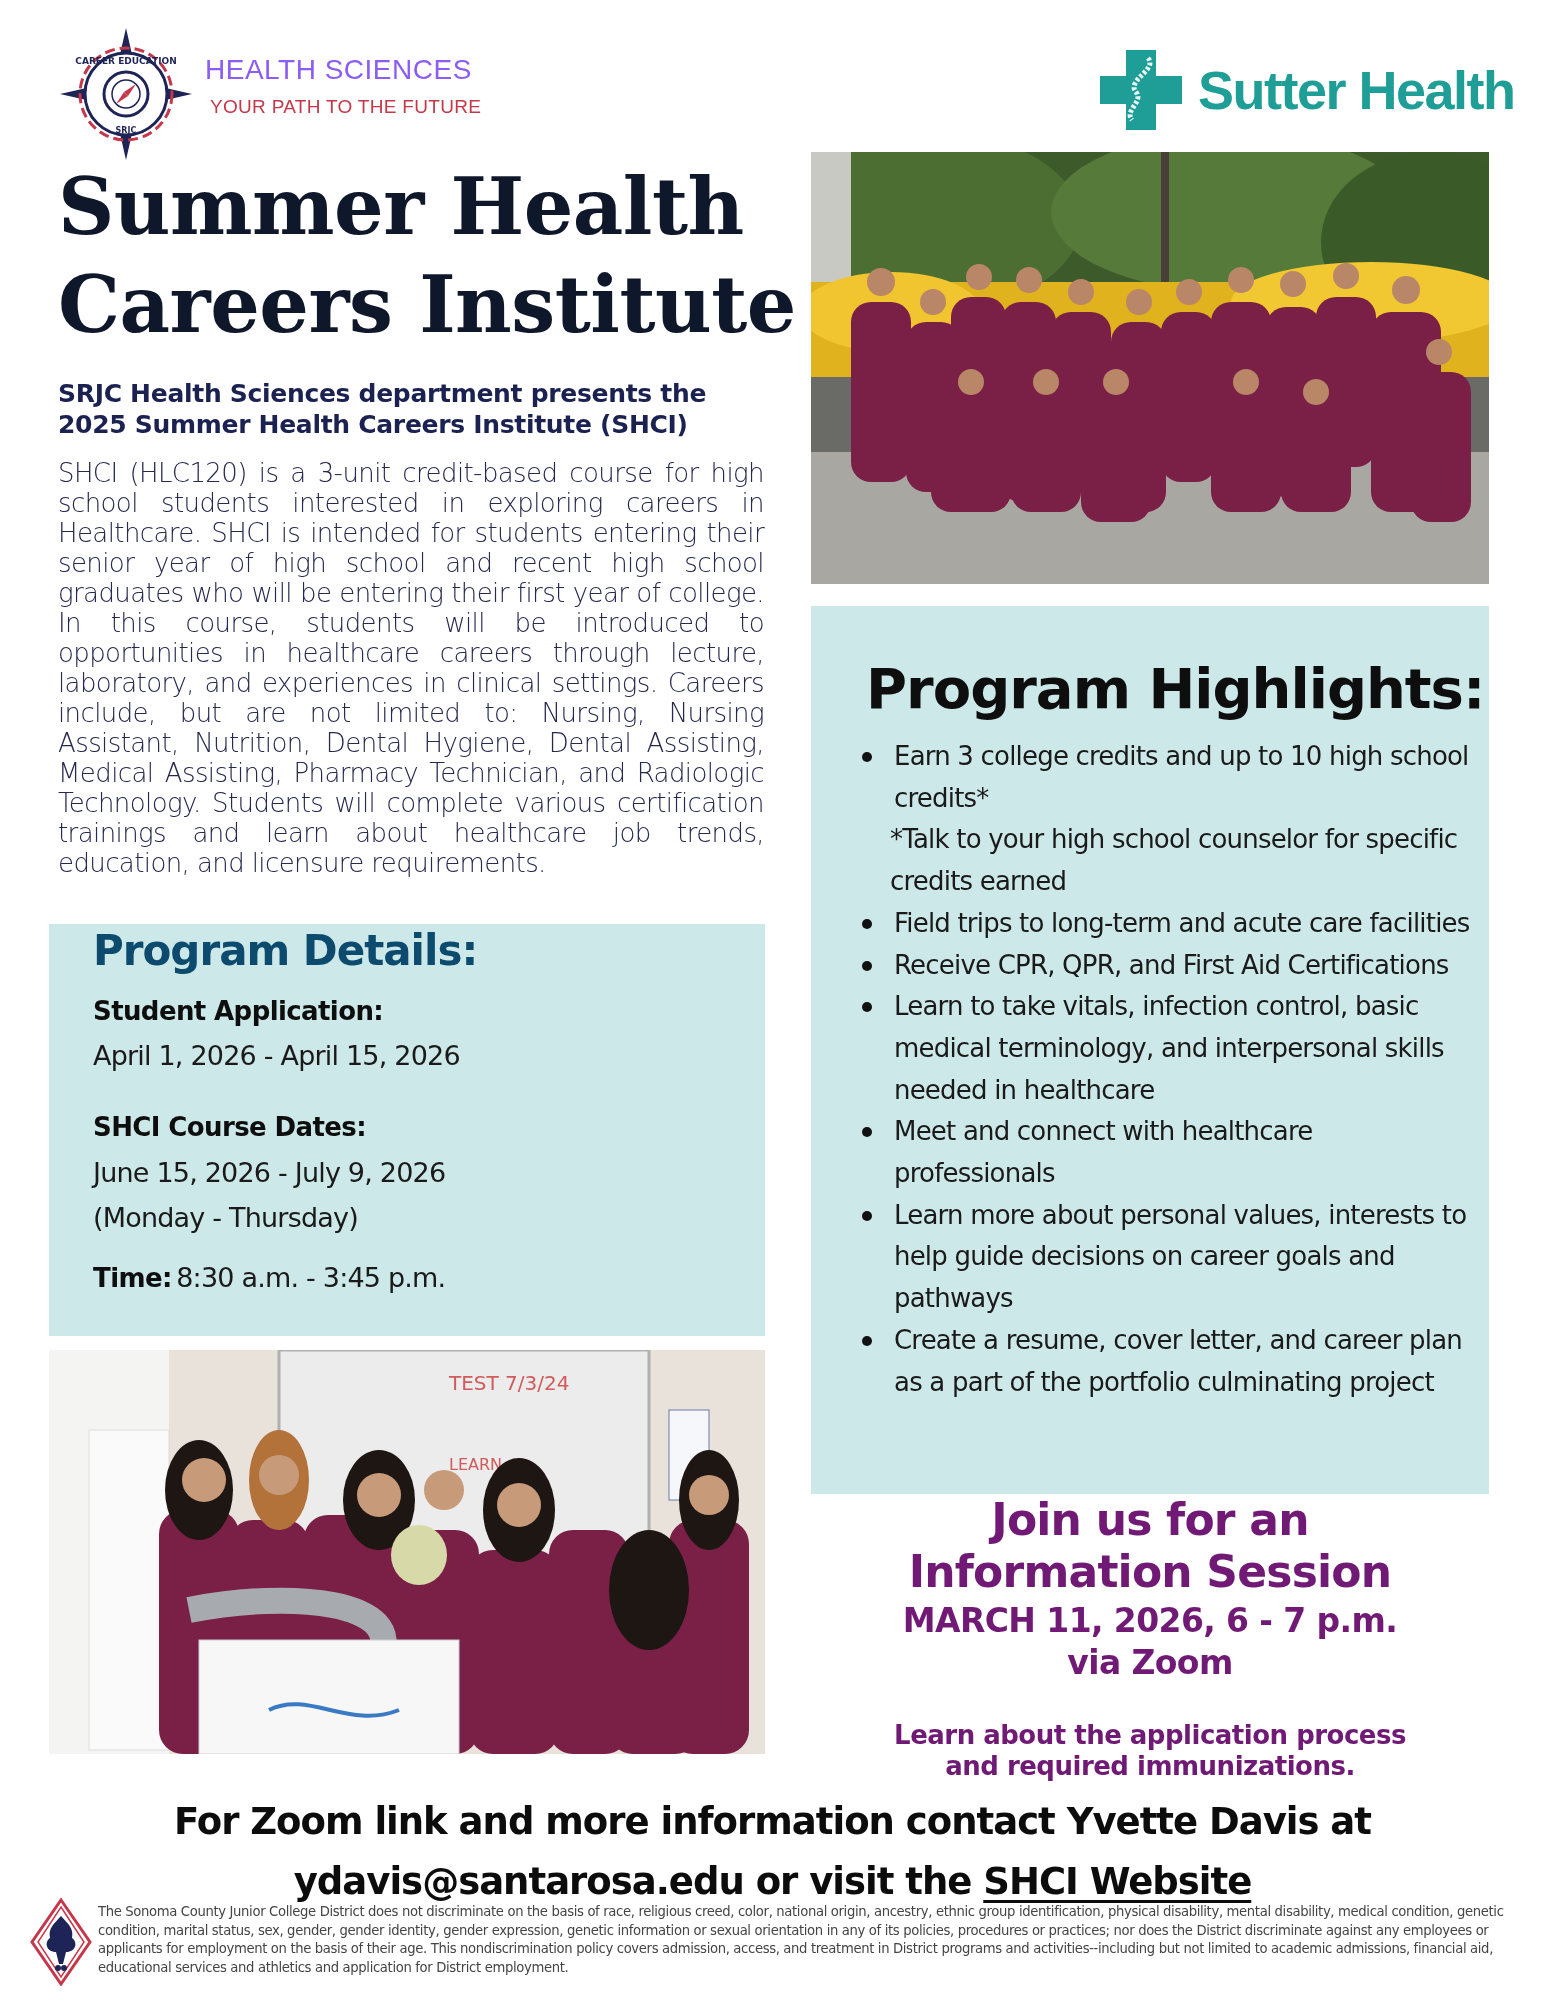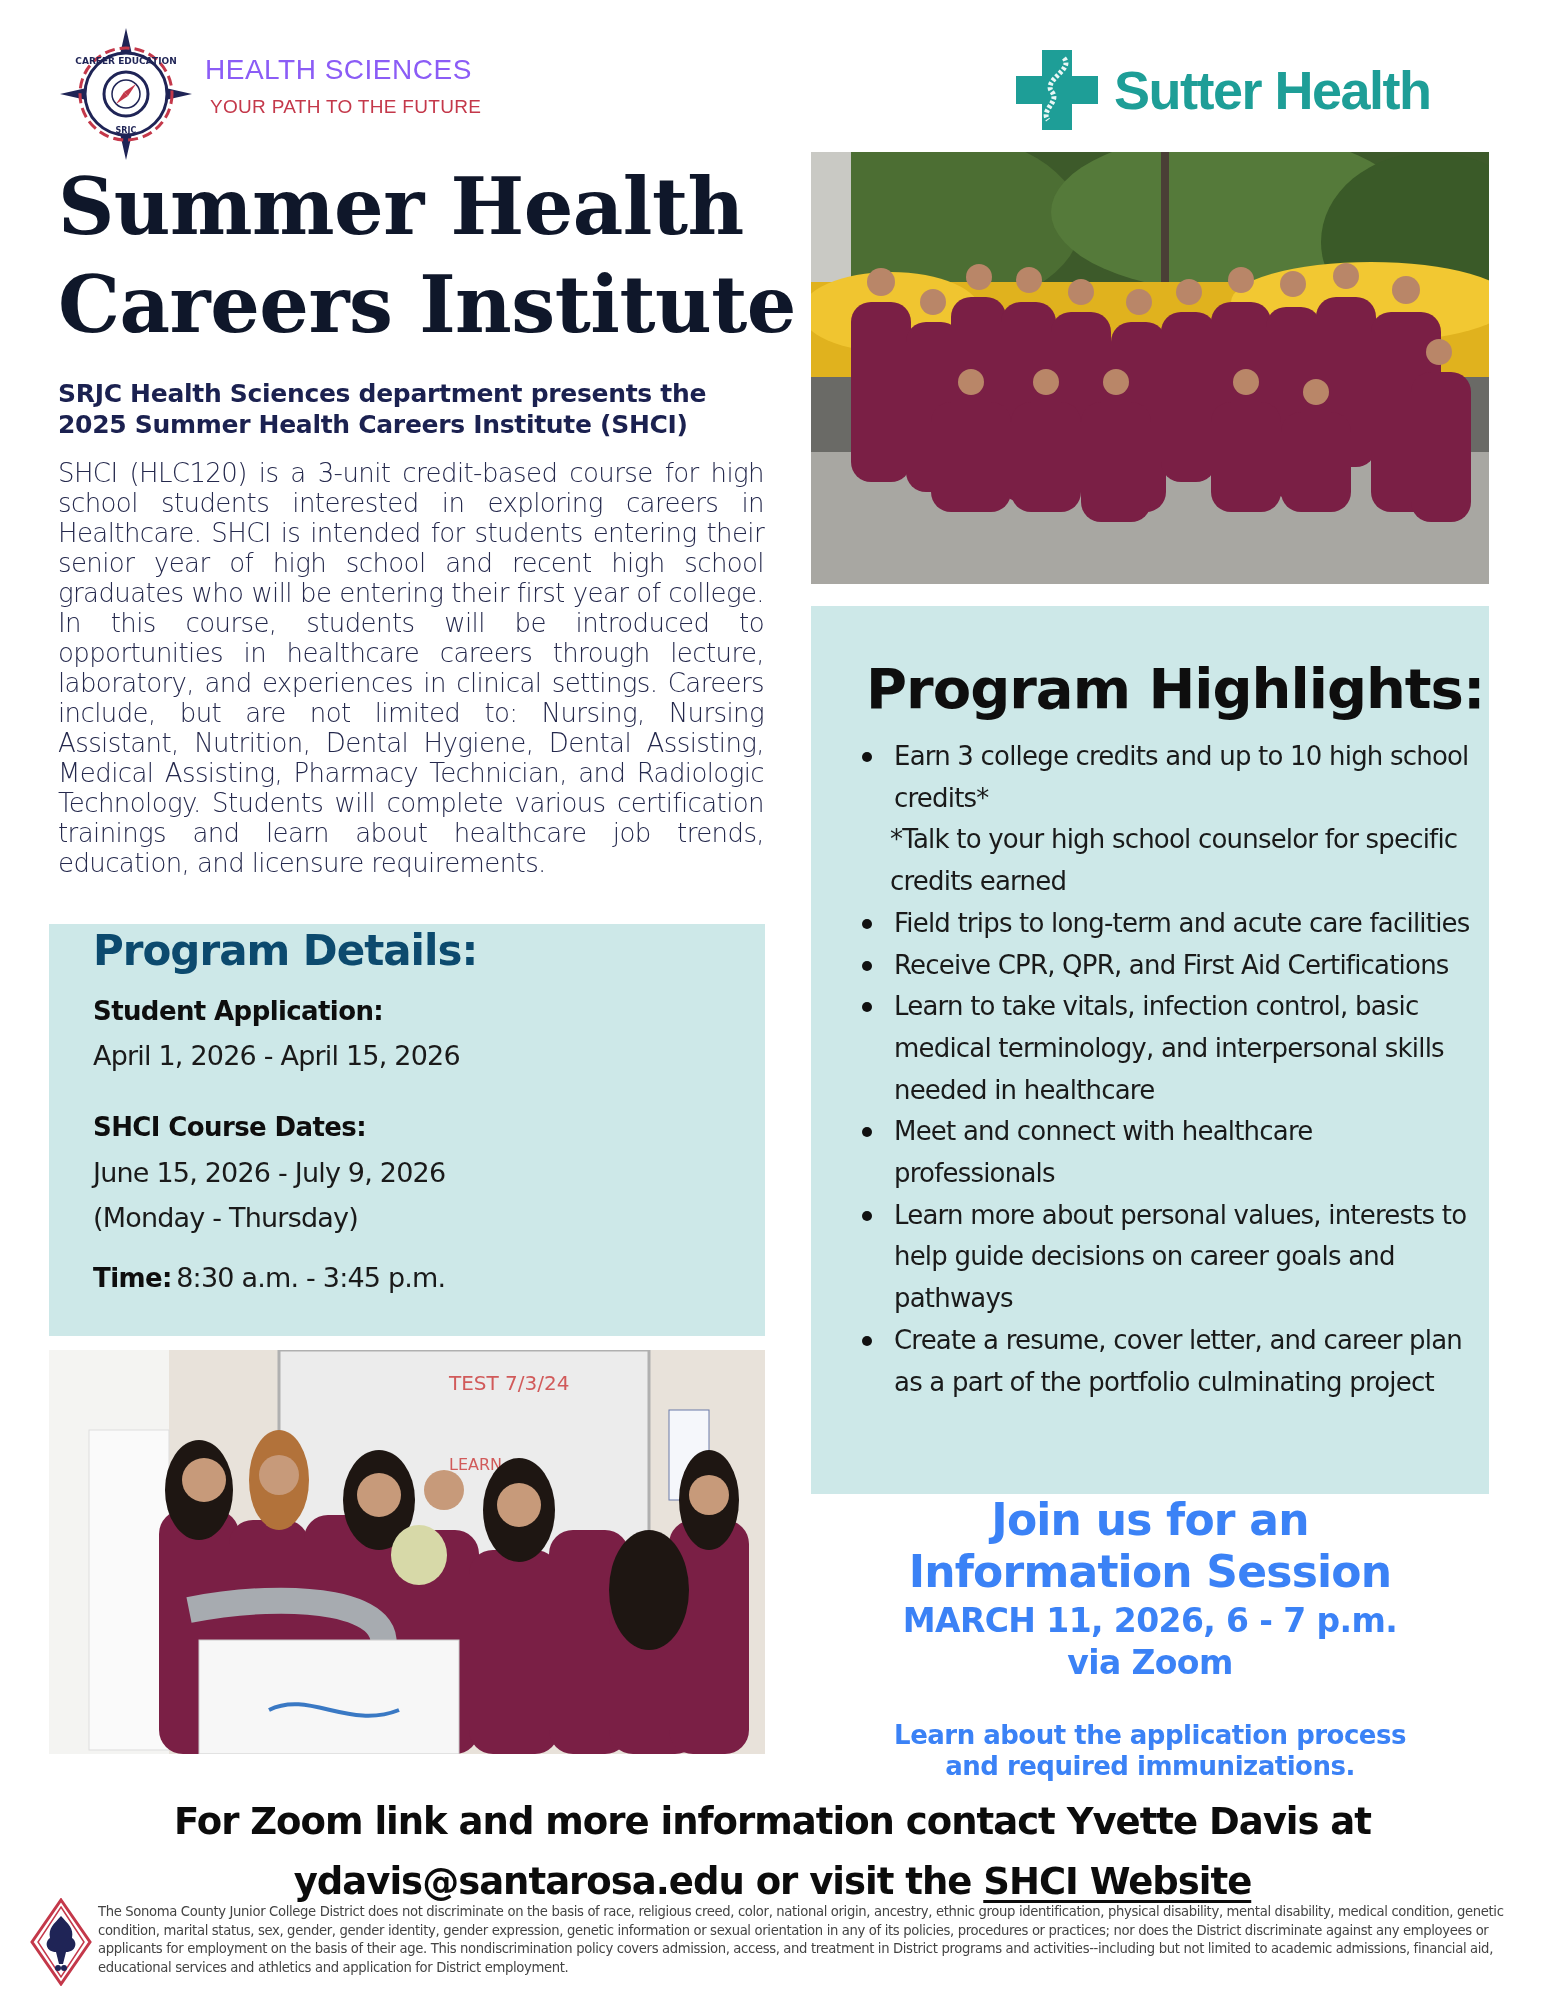--- a/index.html
+++ b/index.html
@@ -6,21 +6,21 @@
   html, body { width: 1545px; height: 1999px; background: #ffffff; overflow: hidden; }
   body { position: relative; font-family: "Liberation Sans", sans-serif; color: #1b2140; }
 
   .abs { position: absolute; }
 
   
   .srjc-logo { left: 58px; top: 26px; width: 136px; height: 136px; }
   .hs-title { left: 205px; top: 54px; font-size: 28px; letter-spacing: 0.5px; color: #8b5cf6; font-family: Liberation Sans, sans-serif; }
   .hs-tag { left: 210px; top: 96px; font-size: 19px; color: #c4384a; letter-spacing: 0.3px; font-family: "Liberation Sans", sans-serif; }
 
-  .sutter { left: 1016px; top: 48px; width: 445px; height: 84px; display: flex; align-items: center; }
+  .sutter { left: 1100px; top: 48px; width: 445px; height: 84px; display: flex; align-items: center; }
   .sutter-cross { width: 82px; height: 80px; position: relative; margin-right: 16px; }
   .sutter-cross .v { position: absolute; left: 26px; top: 0; width: 30px; height: 80px; background: #1e9e97; }
   .sutter-cross .h { position: absolute; left: 0; top: 26px; width: 82px; height: 28px; background: #1e9e97; }
   .sutter-cross .ribbon { position: absolute; left: 18px; top: 6px; width: 44px; height: 66px; }
   .sutter-name { font-family: "Liberation Sans", sans-serif; font-weight: bold; font-size: 54px; color: #1e9e97; letter-spacing: -1.5px; }
 
   
   .main-title { left: 58px; top: 158px; width: 740px; font-family: "DejaVu Serif", serif; font-weight: bold; font-size: 78px; line-height: 98px; color: #0f172a; letter-spacing: -0.5px; }
 
   
@@ -40,21 +40,21 @@
 
   
   .hl-box { left: 811px; top: 606px; width: 678px; height: 888px; background: #cde8e8; }
   .hl-title { left: 866px; top: 656px; font-family: "DejaVu Sans", sans-serif; font-weight: bold; font-size: 56px; color: #0e0e0e; letter-spacing: -1px; }
   .hl-list { left: 862px; top: 736px; width: 610px; list-style: none; font-family: "DejaVu Sans", sans-serif; font-size: 26px; line-height: 41.7px; color: #1a1a1a; letter-spacing: -0.8px; }
   .hl-list li { position: relative; padding-left: 32px; }
   .hl-list li .bullet { position: absolute; left: 0; top: 16px; width: 10px; height: 10px; border-radius: 50%; background: #111; }
   .hl-note { display: block; margin-left: -4px; }
 
   
-  .info { left: 811px; top: 1494px; width: 678px; text-align: center; color: #3b82f6; font-family: "DejaVu Sans", sans-serif; font-weight: bold; }
+  .info { left: 811px; top: 1494px; width: 678px; text-align: center; color: #701a75; font-family: "DejaVu Sans", sans-serif; font-weight: bold; }
   .info-head { font-size: 44px; line-height: 52px; letter-spacing: -0.8px; }
   .info-date { font-size: 33px; line-height: 42px; letter-spacing: -0.6px; margin-top: 2px; }
   .info-zoom { font-size: 33px; line-height: 42px; letter-spacing: -0.6px; }
   .info-learn { font-size: 26px; line-height: 31px; margin-top: 36px; letter-spacing: -0.5px; }
 
   
   .contact { left: 60px; top: 1792px; width: 1425px; text-align: center; font-family: "DejaVu Sans", sans-serif; font-weight: bold; font-size: 37px; line-height: 60px; color: #0c0c0c; letter-spacing: -1px; }
   .contact a { color: #0c0c0c; text-decoration: underline; text-decoration-thickness: 3px; text-underline-offset: 6px; }
 
   

